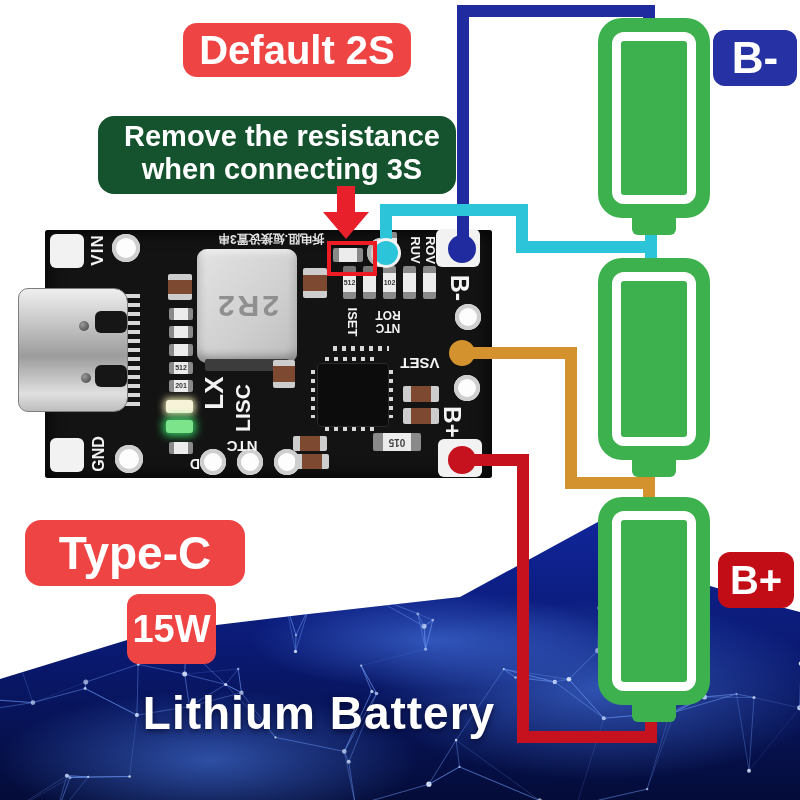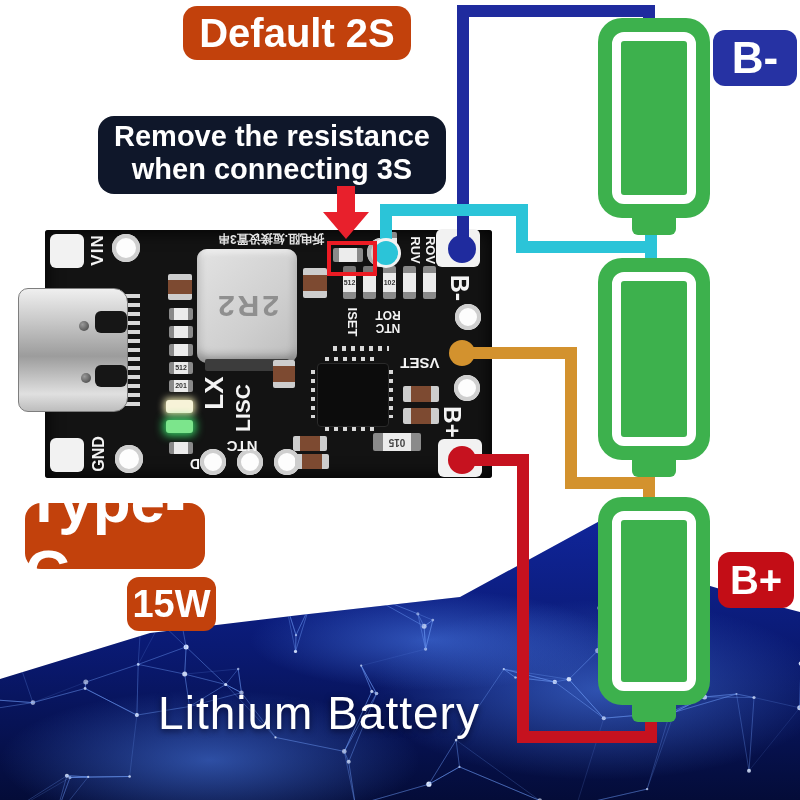--- a/index.html
+++ b/index.html
@@ -3,22 +3,22 @@
 <meta charset="utf-8">
 <style>
   html,body{margin:0;padding:0;background:#fff;}
   .stage{position:relative;width:800px;height:800px;overflow:hidden;background:#fff;
          font-family:"Liberation Sans",sans-serif;}
   svg{position:absolute;left:0;top:0;}
   .abs{position:absolute;}
   
   .badge{position:absolute;display:flex;align-items:center;justify-content:center;
          color:#fff;font-weight:bold;}
-  .badge-black{background:#c2410c;}
-  .warn{background:#0f172a;border-radius:16px;text-align:center;color:#fff;font-weight:bold;}
+  .badge-black{background:#ef4444;margin-top:17px;}
+  .warn{background:#14532d;border-radius:16px;text-align:center;color:#fff;font-weight:bold;padding-left:10px;}
   
   #pcb{position:absolute;left:45px;top:230px;width:447px;height:248px;background:#131313;
        border-radius:3px;box-shadow:inset 0 0 18px #000;}
   .pad{position:absolute;background:#f2f2f2;border-radius:6px;}
   .hole{position:absolute;background:#fdfdfd;border-radius:50%;box-shadow:inset 0 0 0 4px #cfcfcf;}
   .silk{position:absolute;display:flex;align-items:center;justify-content:center;
         color:#f4f4f4;font-weight:bold;line-height:1.05;text-align:center;}
   .r90{transform:rotate(90deg);} .r180{transform:rotate(180deg);} .rm90{transform:rotate(-90deg);}
   .res{position:absolute;border-radius:2px;
        background:linear-gradient(90deg,#8a8a8a 0 20%,#ececec 20% 80%,#8a8a8a 80%);}
@@ -50,21 +50,21 @@
   .battery .inner{position:absolute;inset:14px;border:9px solid #fff;border-radius:12px;background:#3db14d;}
   .nub{position:absolute;left:34px;bottom:-17px;width:44px;height:18px;background:#3db14d;
        border-radius:0 0 6px 6px;}
   
   .arr-shaft{position:absolute;left:337px;top:186px;width:18px;height:28px;background:#e8202c;}
   .arr-head{position:absolute;left:323px;top:212px;width:0;height:0;
        border-left:23px solid transparent;border-right:23px solid transparent;border-top:27px solid #e8202c;}
   .hilite{position:absolute;left:327px;top:241px;width:42px;height:27px;border:4px solid #ec1b24;
        background:rgba(0,0,0,.15);}
   
-  .title{position:absolute;left:0;width:638px;text-align:center;color:#fff;font-weight:normal;
+  .title{position:absolute;left:0;width:638px;text-align:center;color:#fff;font-weight:bold;
          text-shadow:0 2px 6px rgba(0,0,25,.65);letter-spacing:1px;white-space:nowrap;}
 </style>
 </head>
 <body>
 
 <div class="stage">
 
   <svg id="plexus" width="800" height="800">
     <defs>
       <linearGradient id="pbg" x1="0" y1="0" x2="0" y2="1">
@@ -459,18 +459,18 @@
     <div style="font-size:29px;">when connecting 3S</div>
   </div>
   <div class="arr-shaft"></div>
   <div class="arr-head"></div>
   <div class="res" style="left:333px;top:248px;width:30px;height:14px;z-index:5;"></div>
   <div class="hilite"></div>
 
   <div class="badge" style="left:713px;top:30px;width:84px;height:56px;border-radius:12px;font-size:44px;background:#2632a3;">B-</div>
   <div class="badge" style="left:718px;top:552px;width:76px;height:56px;border-radius:12px;font-size:40px;background:#c30d16;">B+</div>
 
-  <div class="badge badge-black" style="left:25px;top:503px;width:180px;height:66px;border-radius:16px;font-size:62px;">Type-C</div>
-  <div class="badge badge-black" style="left:127px;top:577px;width:89px;height:54px;border-radius:12px;font-size:38px;">15W</div>
+  <div class="badge badge-black" style="left:25px;top:503px;width:220px;height:66px;border-radius:16px;font-size:46px;">Type-C</div>
+  <div class="badge badge-black" style="left:127px;top:577px;width:89px;height:70px;border-radius:12px;font-size:38px;">15W</div>
 
   <div class="title" style="top:686px;font-size:46px;">Lithium Battery</div>
 
 </div>
 
 </body></html>

